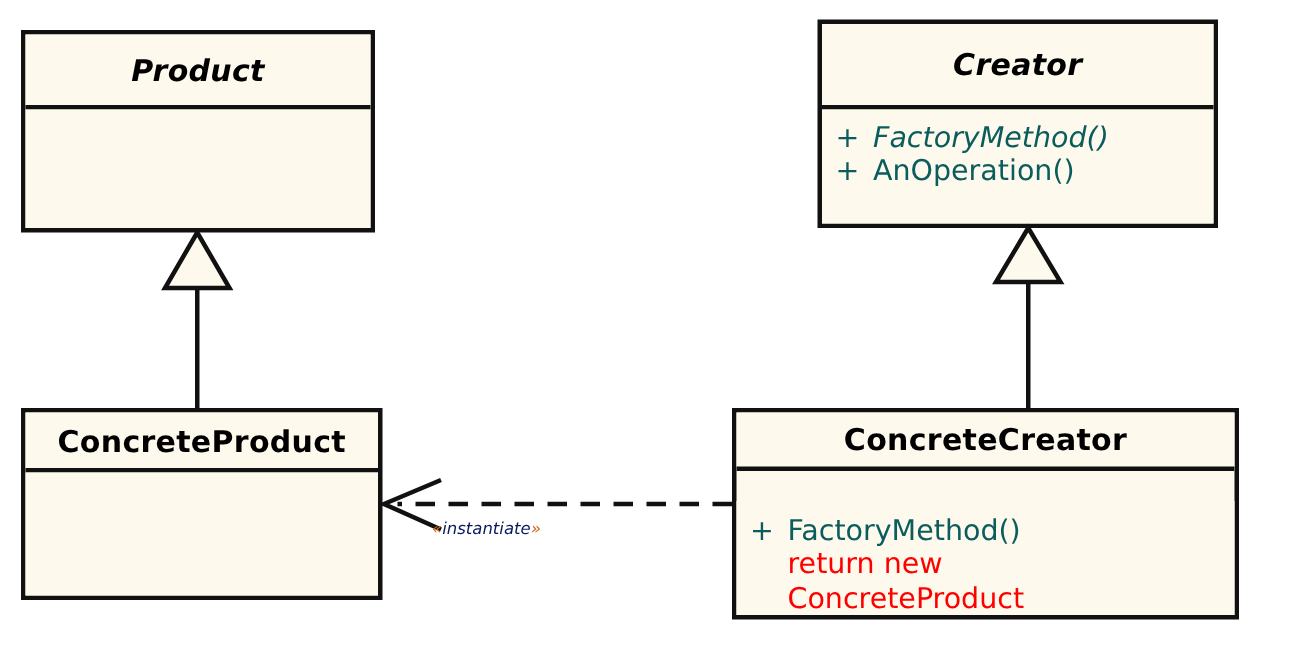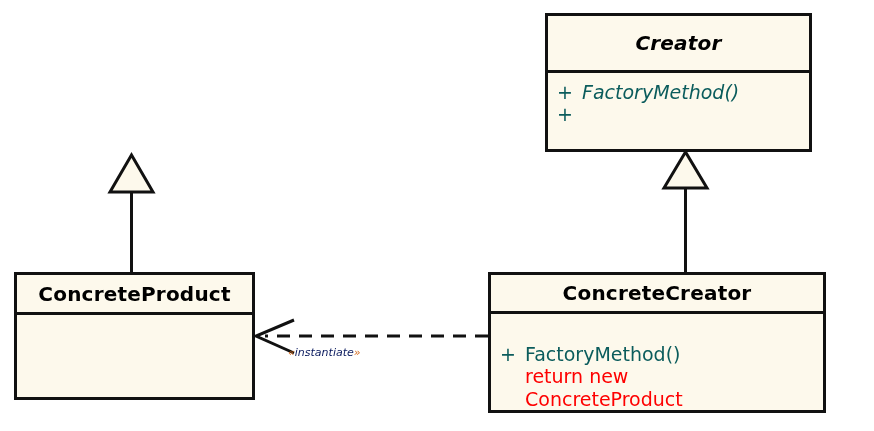--- a/index.html
+++ b/index.html
@@ -88,32 +88,39 @@
     width: 874px;
     height: 431px;
     pointer-events: none;
   }
 </style>
 </head>
 <body>
 
 <div id="canvas">
 
+  <div class="uml-class" style="left:14px; top:20px; width:236px; height:135px;">
+    <div class="uml-name-compartment" style="height:50px;">
+      <span class="uml-name abstract">Product</span>
+    </div>
+    <div class="uml-members empty"></div>
+  </div>
 
   <div class="uml-class" style="left:545px; top:13px; width:267px; height:139px;">
     <div class="uml-name-compartment" style="height:57px;align-items:center;">
       <span class="uml-name abstract">Creator</span>
     </div>
     <div class="uml-members" style="padding-top:8px;">
       <div class="member-row">
         <span class="member-vis">+</span>
         <span class="member-text abstract">FactoryMethod()</span>
       </div>
       <div class="member-row">
         <span class="member-vis">+</span>
+        <span class="member-text">AnOperation()</span>
       </div>
     </div>
   </div>
 
   <div class="uml-class" style="left:14px; top:272px; width:241px; height:128px;">
     <div class="uml-name-compartment" style="height:40px;">
       <span class="uml-name">ConcreteProduct</span>
     </div>
     <div class="uml-members empty"></div>
   </div>

